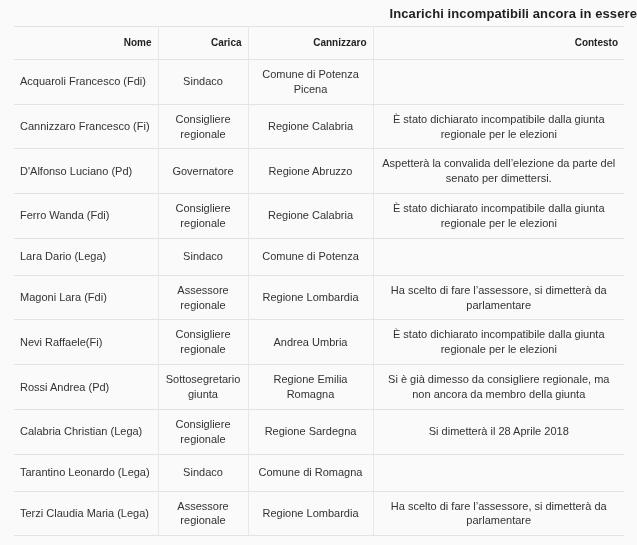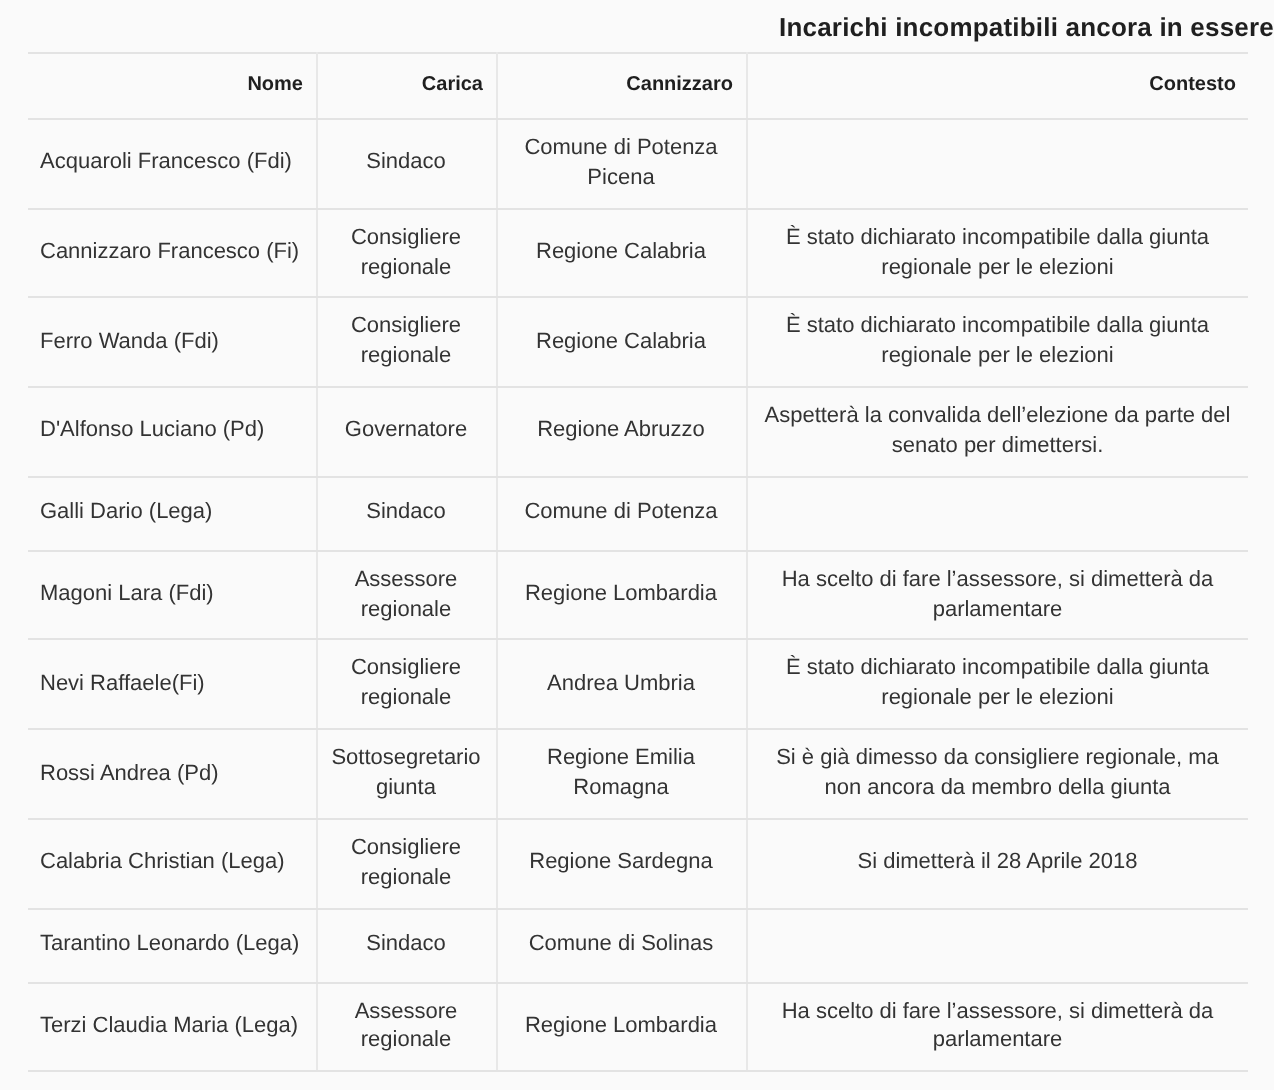--- a/index.html
+++ b/index.html
@@ -117,33 +117,33 @@
           <td class="c-istituzione">Comune di Potenza Picena</td>
           <td class="c-contesto"></td>
         </tr>
         <tr>
           <td class="c-nome">Cannizzaro Francesco (Fi)</td>
           <td class="c-carica">Consigliere regionale</td>
           <td class="c-istituzione">Regione Calabria</td>
           <td class="c-contesto">È stato dichiarato incompatibile dalla giunta regionale per le elezioni</td>
         </tr>
         <tr>
+          <td class="c-nome">D'Alfonso Luciano (Pd)</td>
+          <td class="c-carica">Governatore</td>
+          <td class="c-istituzione">Regione Abruzzo</td>
+          <td class="c-contesto">Aspetterà la convalida dell’elezione da parte del senato per dimettersi.</td>
+        </tr>
+        <tr>
           <td class="c-nome">Ferro Wanda (Fdi)</td>
           <td class="c-carica">Consigliere regionale</td>
           <td class="c-istituzione">Regione Calabria</td>
           <td class="c-contesto">È stato dichiarato incompatibile dalla giunta regionale per le elezioni</td>
         </tr>
         <tr>
-          <td class="c-nome">D'Alfonso Luciano (Pd)</td>
-          <td class="c-carica">Governatore</td>
-          <td class="c-istituzione">Regione Abruzzo</td>
-          <td class="c-contesto">Aspetterà la convalida dell’elezione da parte del senato per dimettersi.</td>
-        </tr>
-        <tr>
-          <td class="c-nome">Galli Dario (Lega)</td>
+          <td class="c-nome">Lara Dario (Lega)</td>
           <td class="c-carica">Sindaco</td>
           <td class="c-istituzione">Comune di Potenza</td>
           <td class="c-contesto"></td>
         </tr>
         <tr>
           <td class="c-nome">Magoni Lara (Fdi)</td>
           <td class="c-carica">Assessore regionale</td>
           <td class="c-istituzione">Regione Lombardia</td>
           <td class="c-contesto">Ha scelto di fare l’assessore, si dimetterà da parlamentare</td>
         </tr>
@@ -161,21 +161,21 @@
         </tr>
         <tr>
           <td class="c-nome">Calabria Christian (Lega)</td>
           <td class="c-carica">Consigliere regionale</td>
           <td class="c-istituzione">Regione Sardegna</td>
           <td class="c-contesto">Si dimetterà il 28 Aprile 2018</td>
         </tr>
         <tr>
           <td class="c-nome">Tarantino Leonardo (Lega)</td>
           <td class="c-carica">Sindaco</td>
-          <td class="c-istituzione">Comune di Solinas</td>
+          <td class="c-istituzione">Comune di Romagna</td>
           <td class="c-contesto"></td>
         </tr>
         <tr>
           <td class="c-nome">Terzi Claudia Maria (Lega)</td>
           <td class="c-carica">Assessore regionale</td>
           <td class="c-istituzione">Regione Lombardia</td>
           <td class="c-contesto">Ha scelto di fare l’assessore, si dimetterà da parlamentare</td>
         </tr>
 
       </tbody>

